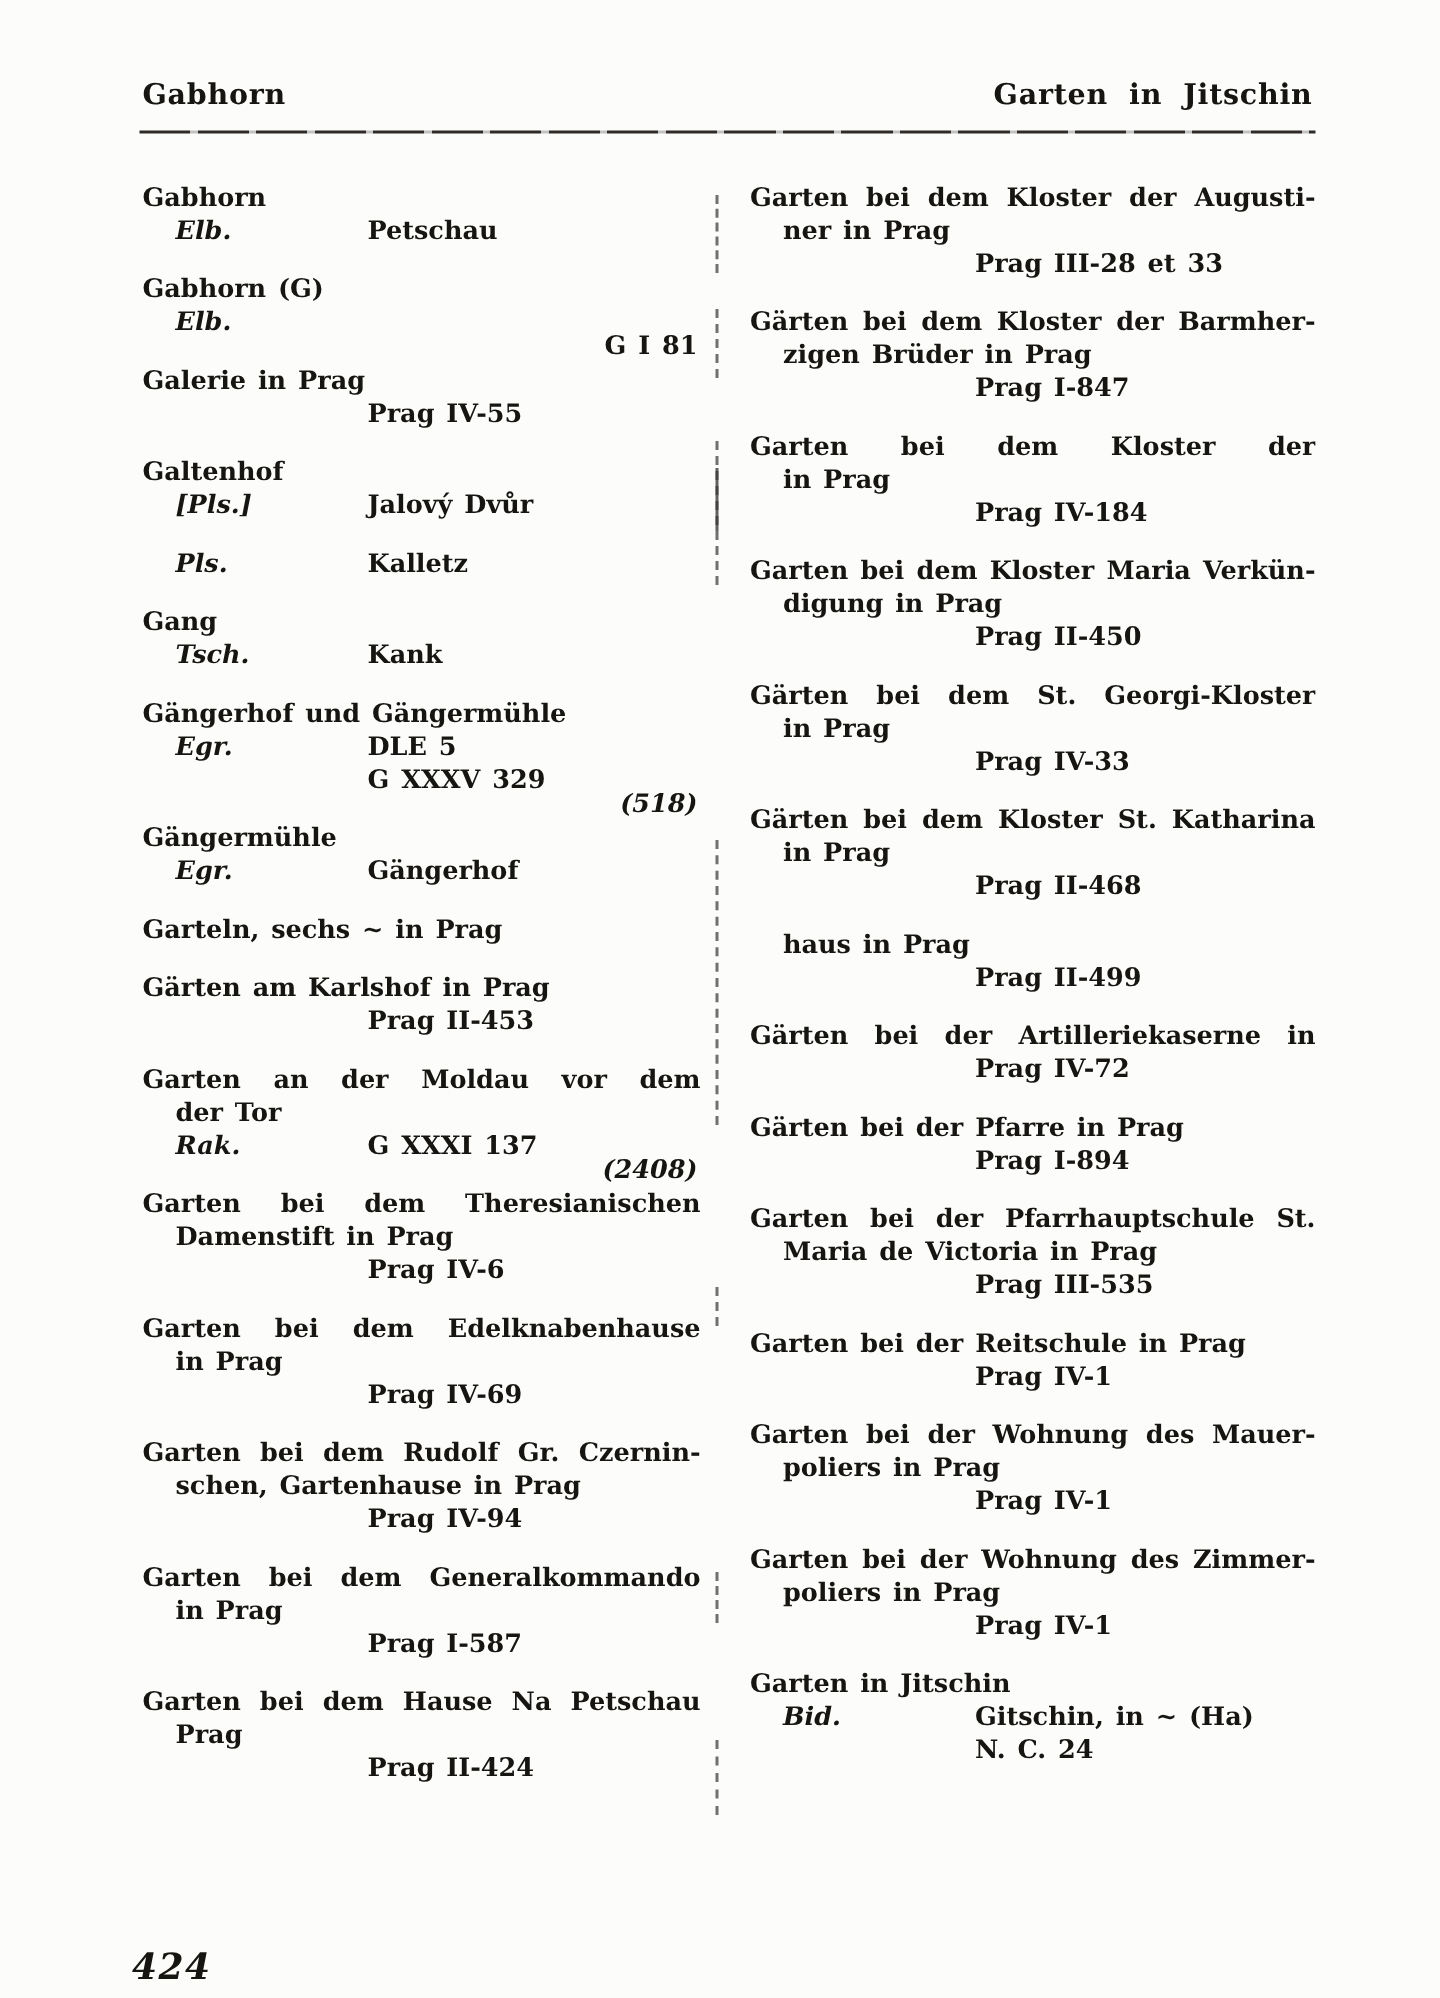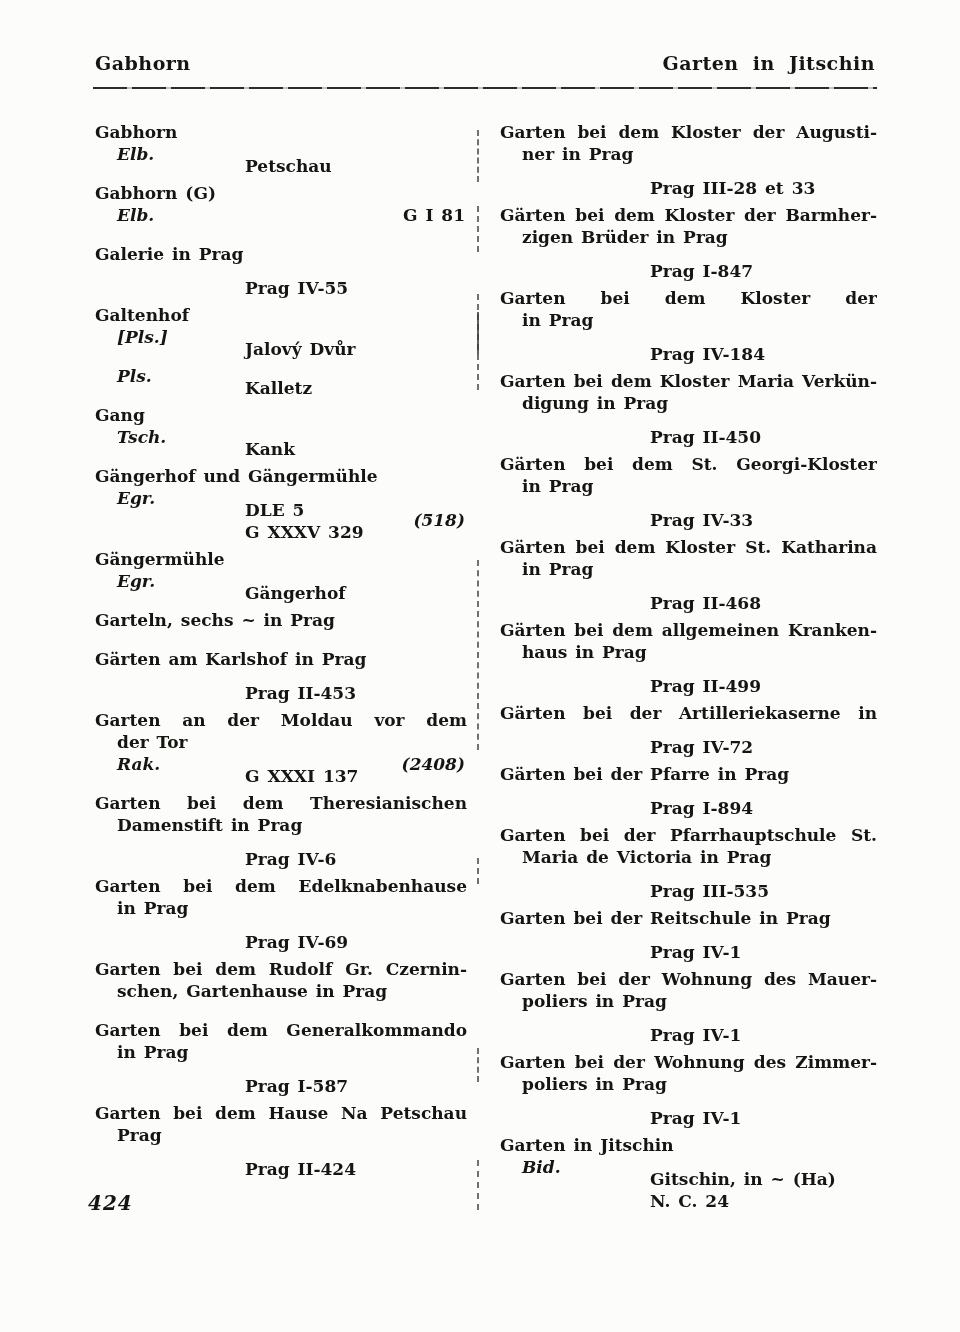--- a/index.html
+++ b/index.html
@@ -18,24 +18,24 @@
     background:repeating-linear-gradient(90deg,#2e2b28 0 34px,rgba(46,43,40,.28) 34px 39px);
   }
   .col{position:absolute;top:121px;}
   .col-left{left:95px;width:372px;}
   .col-right{left:500px;width:377px;}
   .entry{margin-bottom:17px;}
   .line{position:relative;height:22px;line-height:22px;word-spacing:2px;white-space:nowrap;}
   .line .a{display:inline-block;}
   .line .a.ind{margin-left:22px;}
   .line .it{font-style:italic;}
-  .line .b{position:absolute;left:150px;top:12px;}
-  .line .c{position:absolute;right:2px;top:0;}
+  .line .b{position:absolute;left:150px;top:0;}
+  .line .c{position:absolute;right:2px;top:16px;}
   .line.j .a{width:100%;text-align:justify;text-align-last:justify;white-space:normal;overflow:hidden;height:22px;}
-  .pageno{position:absolute;left:88px;top:1191px;font-size:20px;font-style:italic;letter-spacing:1px;}
+  .pageno{position:absolute;left:88px;top:1296px;font-size:24px;font-style:italic;letter-spacing:1px;}
   .gdash{position:absolute;left:477px;width:0;border-left:2px dashed rgba(60,58,55,.72);}
   .gsolid{position:absolute;left:477px;width:0;border-left:2px solid rgba(60,58,55,.8);}
 </style>
 </head>
 <body>
 
 <div class="hdr hdr-left">Gabhorn</div>
 <div class="hdr hdr-right">Garten in Jitschin</div>
 <div class="rule"></div>
 
@@ -101,20 +101,23 @@
     <div class="entry">
       <div class="line j"><span class="a">Garten bei dem Edelknabenhause</span></div>
       <div class="line"><span class="a ind">in Prag</span></div>
       <div class="line">
         <span class="b">Prag IV-69</span>
       </div>
     </div>
     <div class="entry">
       <div class="line j"><span class="a">Garten bei dem Rudolf Gr. Czernin-</span></div>
       <div class="line"><span class="a ind">schen, Gartenhause in Prag</span></div>
+      <div class="line">
+        <span class="b">Prag IV-94</span>
+      </div>
     </div>
     <div class="entry">
       <div class="line j"><span class="a">Garten bei dem Generalkommando</span></div>
       <div class="line"><span class="a ind">in Prag</span></div>
       <div class="line">
         <span class="b">Prag I-587</span>
       </div>
     </div>
     <div class="entry">
       <div class="line j"><span class="a">Garten bei dem Hause Na Petschau in</span></div>
@@ -161,21 +164,20 @@
       </div>
     </div>
     <div class="entry">
       <div class="line j"><span class="a">Gärten bei dem Kloster St. Katharina</span></div>
       <div class="line"><span class="a ind">in Prag</span></div>
       <div class="line">
         <span class="b">Prag II-468</span>
       </div>
     </div>
     <div class="entry">
-      <div class="line j"><span class="a">Gärten bei dem allgemeinen Kranken-</span></div>
       <div class="line"><span class="a ind">haus in Prag</span></div>
       <div class="line">
         <span class="b">Prag II-499</span>
       </div>
     </div>
     <div class="entry">
       <div class="line j"><span class="a">Gärten bei der Artilleriekaserne in Prag</span></div>
       <div class="line">
         <span class="b">Prag IV-72</span>
       </div>

